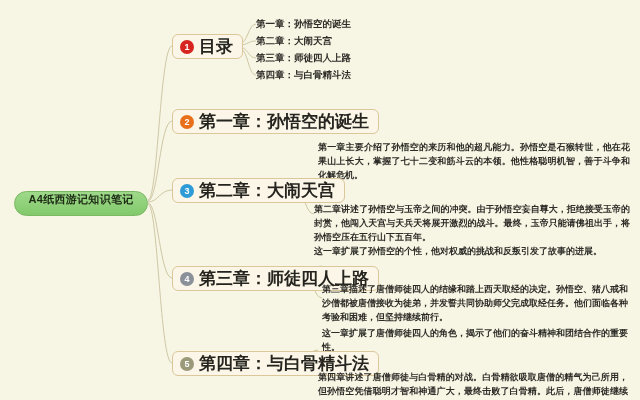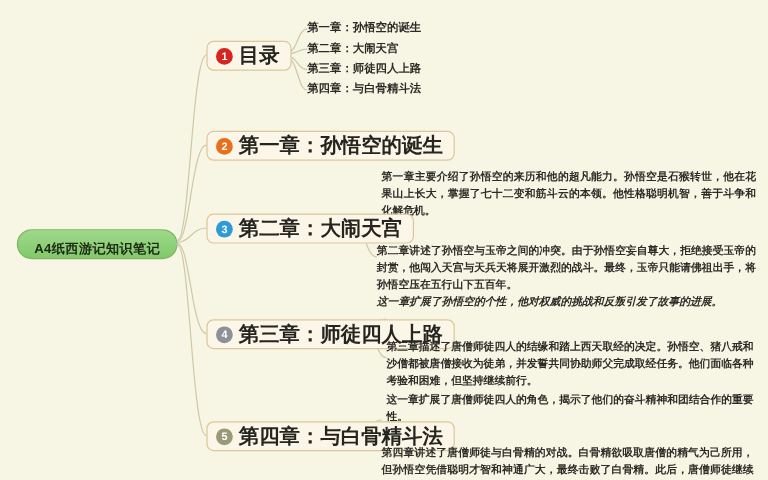--- a/index.html
+++ b/index.html
@@ -33,21 +33,21 @@
     position: absolute;
     left: 14px;
     top: 191px;
     width: 134px;
     height: 25px;
     border-radius: 13px;
     background: linear-gradient(#9ed98a, #82c96b);
     border: 1px solid #7ab863;
     box-sizing: border-box;
     display: flex;
-    align-items: flex-end;
+    align-items: flex-start;
     justify-content: center;
   }
   .root-label {
     font-size: 11px;
     font-weight: bold;
     color: #1d2b15;
     letter-spacing: 0.3px;
     white-space: nowrap;
   }
 
@@ -153,21 +153,21 @@
     <span class="badge" style="background: rgb(232, 112, 26);">2</span>
     <span class="topic-label">第一章：孙悟空的诞生</span>
   </div>
   <div class="para" style="left:318px; top:104px; width:312px;">第一章主要介绍了孙悟空的来历和他的超凡能力。孙悟空是石猴转世，他在花果山上长大，掌握了七十二变和筋斗云的本领。他性格聪明机智，善于斗争和化解危机。</div>
 
   <div class="topic" style="left:172px; top:178px;">
     <span class="badge" style="background: rgb(46, 155, 214);">3</span>
     <span class="topic-label">第二章：大闹天宫</span>
   </div>
   <div class="para" style="left:314px; top:166px; width:316px;">第二章讲述了孙悟空与玉帝之间的冲突。由于孙悟空妄自尊大，拒绝接受玉帝的封赏，他闯入天宫与天兵天将展开激烈的战斗。最终，玉帝只能请佛祖出手，将孙悟空压在五行山下五百年。</div>
-  <div class="para" style="left:314px; top:208px; width:316px;font-style:italic;">这一章扩展了孙悟空的个性，他对权威的挑战和反叛引发了故事的进展。</div>
+  <div class="para" style="left:314px; top:208px; width:316px;">这一章扩展了孙悟空的个性，他对权威的挑战和反叛引发了故事的进展。</div>
 
   <div class="topic" style="left:172px; top:266px;">
     <span class="badge" style="background: rgb(139, 144, 153);">4</span>
     <span class="topic-label">第三章：师徒四人上路</span>
   </div>
   <div class="para" style="left:322px; top:246px; width:306px;">第三章描述了唐僧师徒四人的结缘和踏上西天取经的决定。孙悟空、猪八戒和沙僧都被唐僧接收为徒弟，并发誓共同协助师父完成取经任务。他们面临各种考验和困难，但坚持继续前行。</div>
   <div class="para" style="left:322px; top:290px; width:306px;">这一章扩展了唐僧师徒四人的角色，揭示了他们的奋斗精神和团结合作的重要性。</div>
 
   <div class="topic" style="left:172px; top:351px;">
     <span class="badge" style="background: rgb(154, 154, 122);">5</span>

